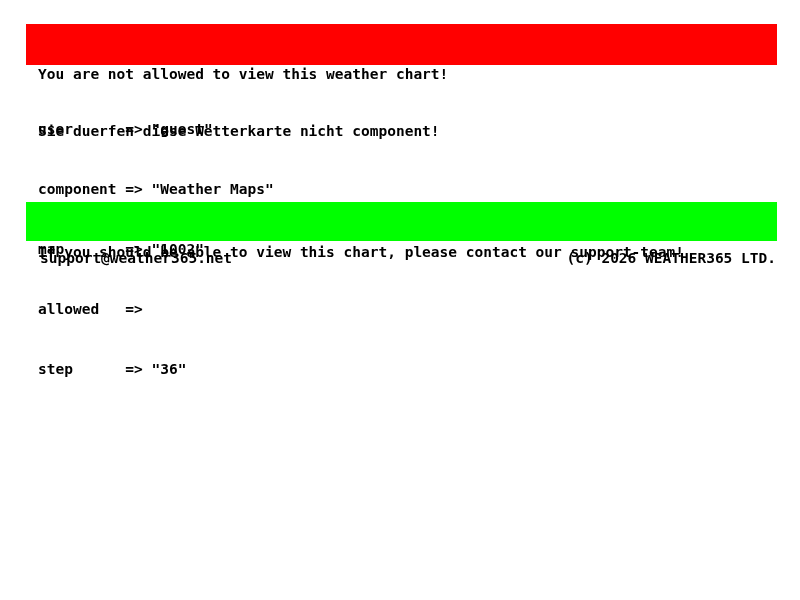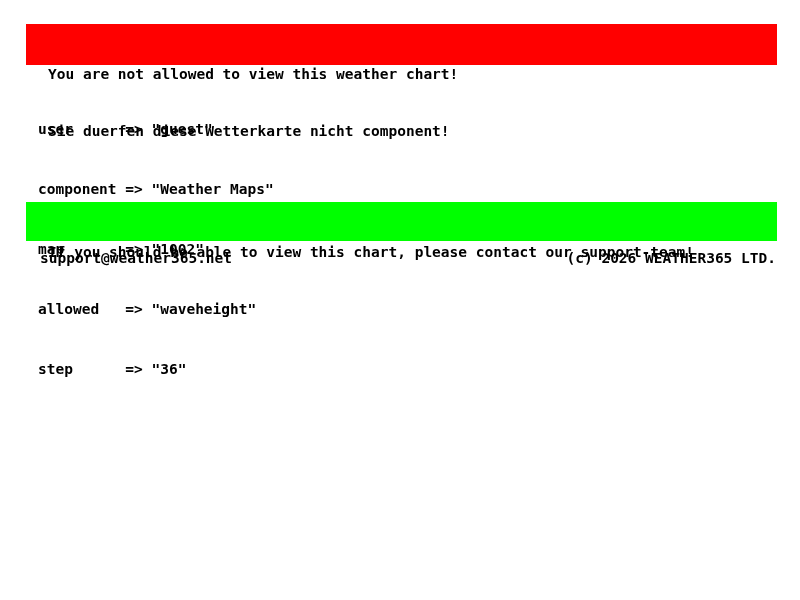--- a/index.html
+++ b/index.html
@@ -15,21 +15,21 @@
     font-family: "DejaVu Sans Mono", "Liberation Mono", monospace;
     font-weight: bold;
     font-size: 14.5px;
     color: #000000;
   }
   .banner {
     position: absolute;
     left: 26px;
     width: 751px;
     box-sizing: border-box;
-    padding: 3px 0 0 22px;
+    padding: 3px 0 0 12px;
     line-height: 19px;
     white-space: pre;
   }
   .banner-error { top: 24px; height: 41px; }
   .banner-info  { top: 202px; height: 39px; }
   .params {
     position: absolute;
     left: 38px;
     top: 79px;
     line-height: 20px;
@@ -63,21 +63,21 @@
   <div class="param-row">
     <span class="param-key">user</span><span class="param-arrow">=&gt;</span><span class="param-value">guest</span>
   </div>
   <div class="param-row">
     <span class="param-key">component</span><span class="param-arrow">=&gt;</span><span class="param-value">Weather Maps</span>
   </div>
   <div class="param-row">
     <span class="param-key">map</span><span class="param-arrow">=&gt;</span><span class="param-value">1002</span>
   </div>
   <div class="param-row">
-    <span class="param-key">allowed</span><span class="param-arrow">=&gt;</span><span class="param-value">waveheight</span>
+    <span class="param-key">allowed</span><span class="param-arrow">=&gt;</span>
   </div>
   <div class="param-row">
     <span class="param-key">step</span><span class="param-arrow">=&gt;</span><span class="param-value">36</span>
   </div>
 </div>
 
 <div class="banner banner-info" style="background: rgb(0, 255, 0);">
   <div>If you should be able to view this chart, please contact our support-team!</div>
 </div>
 

